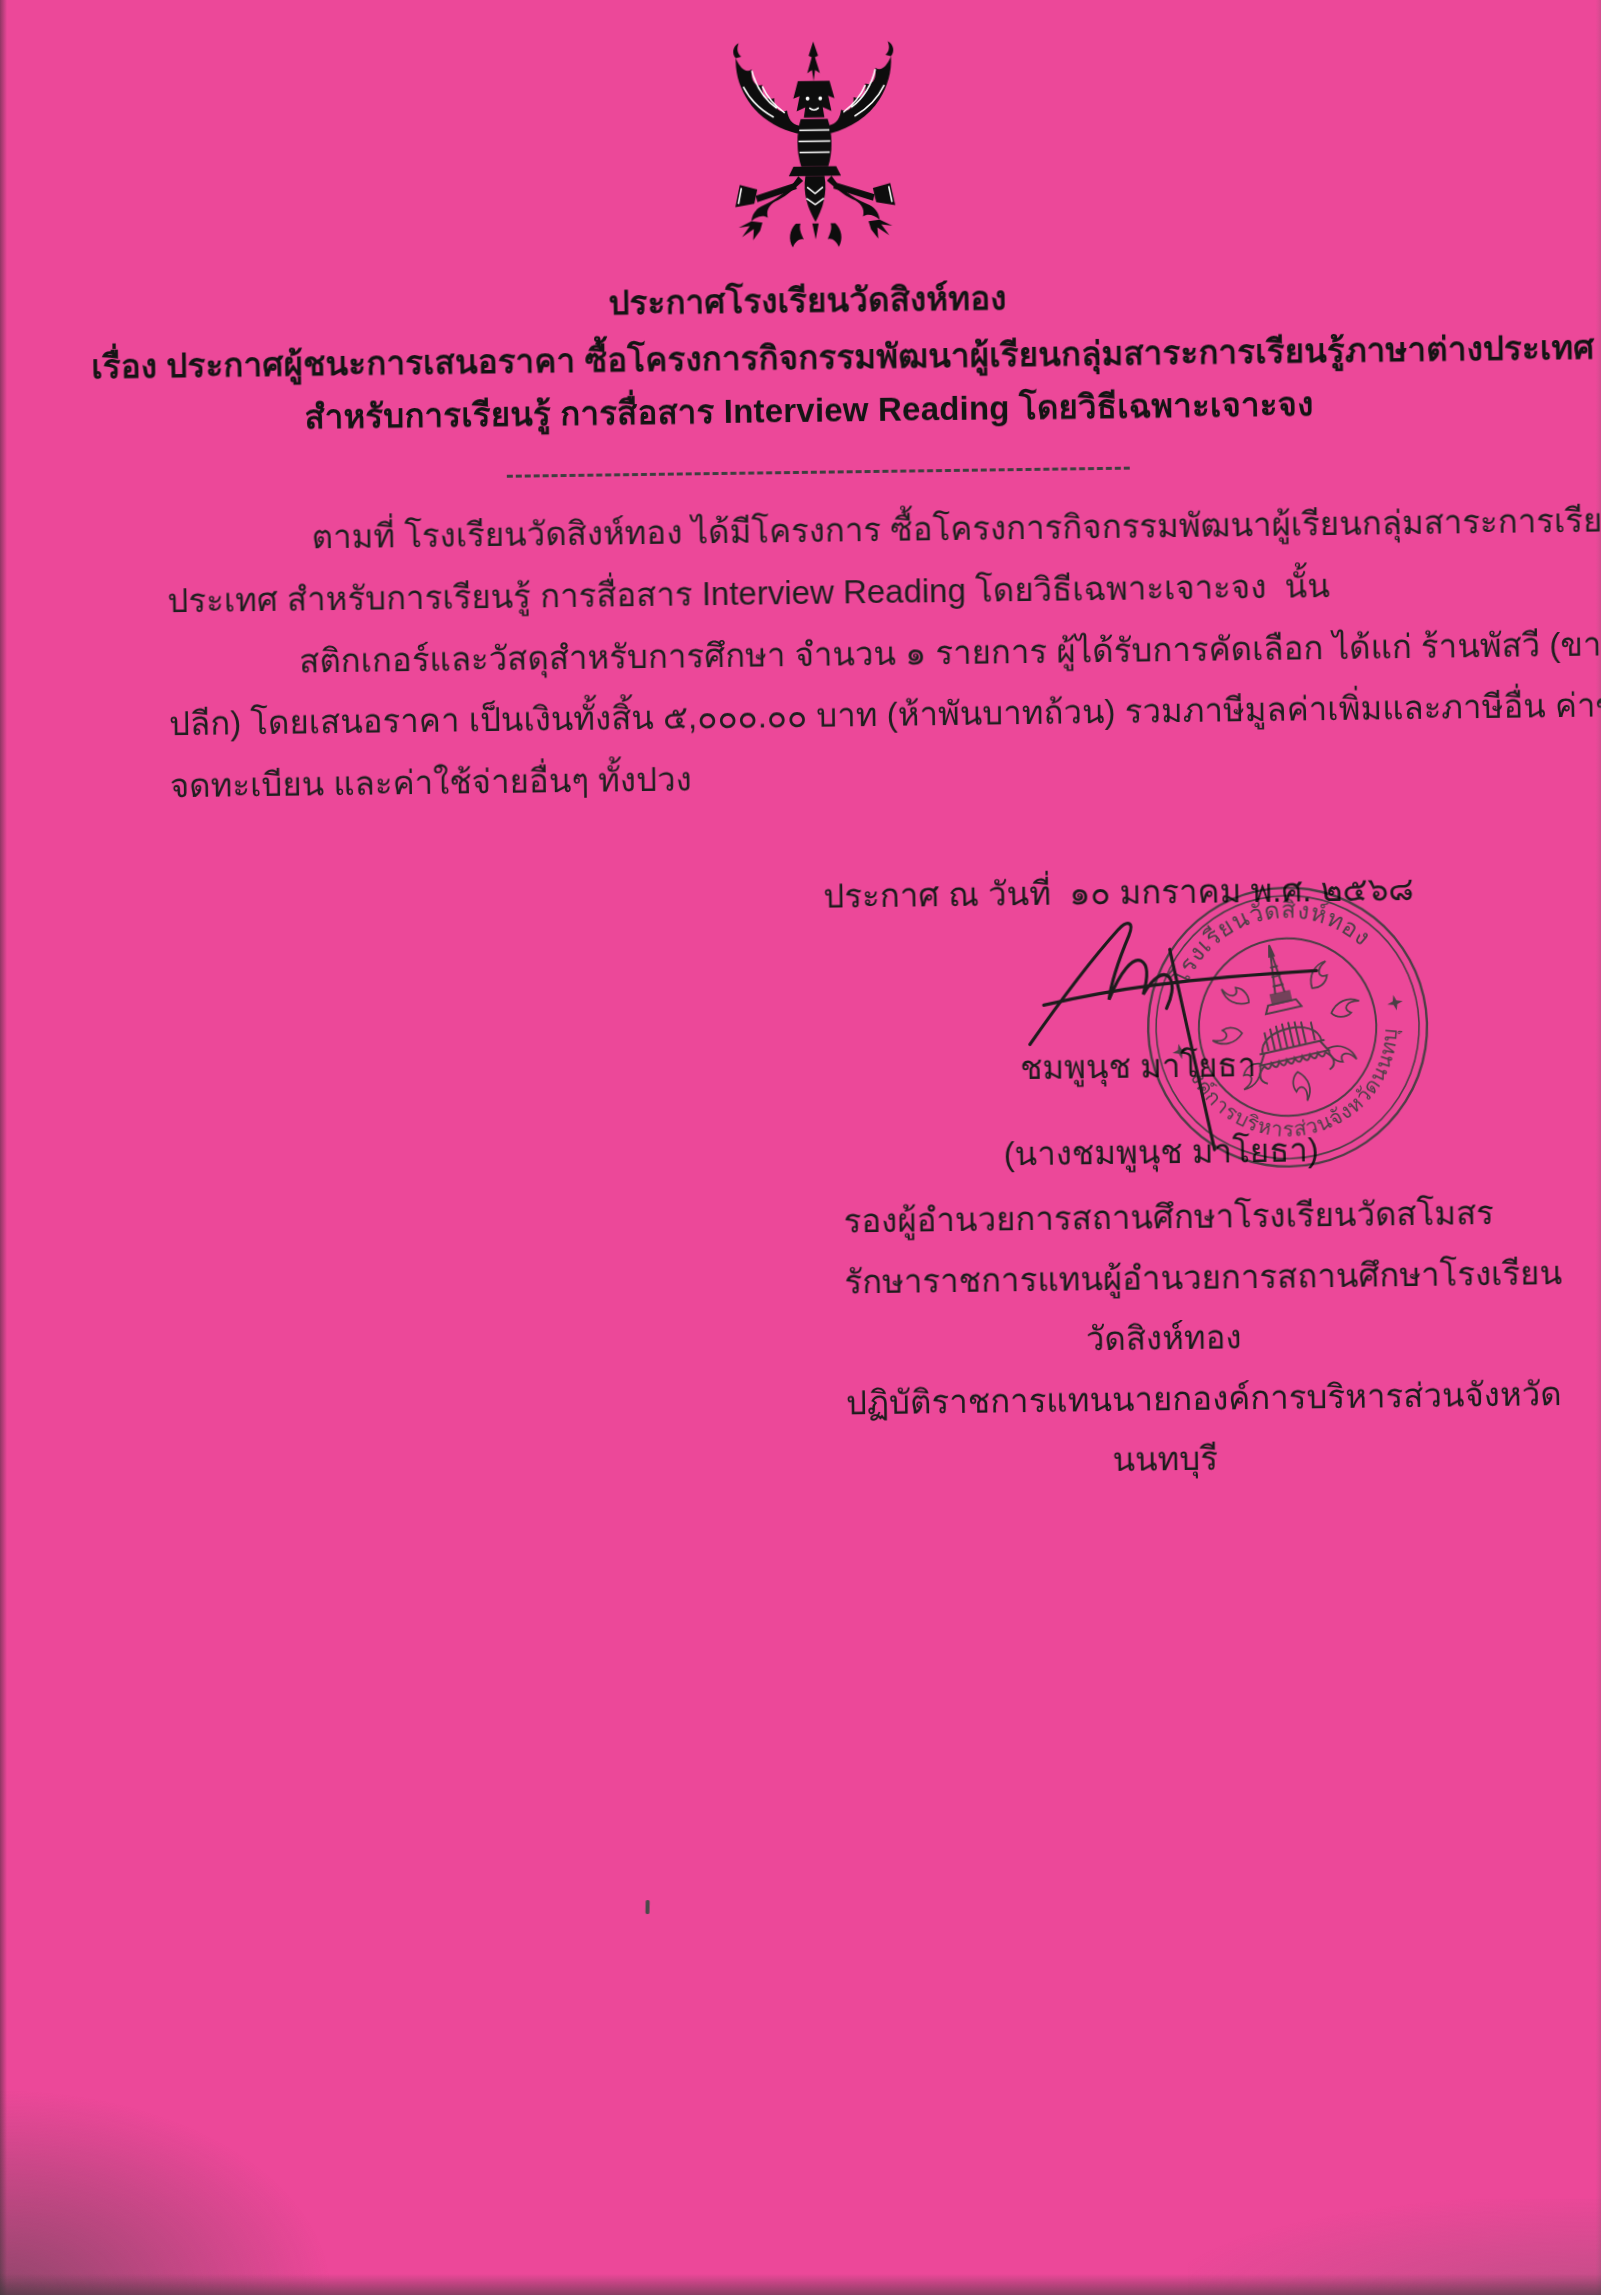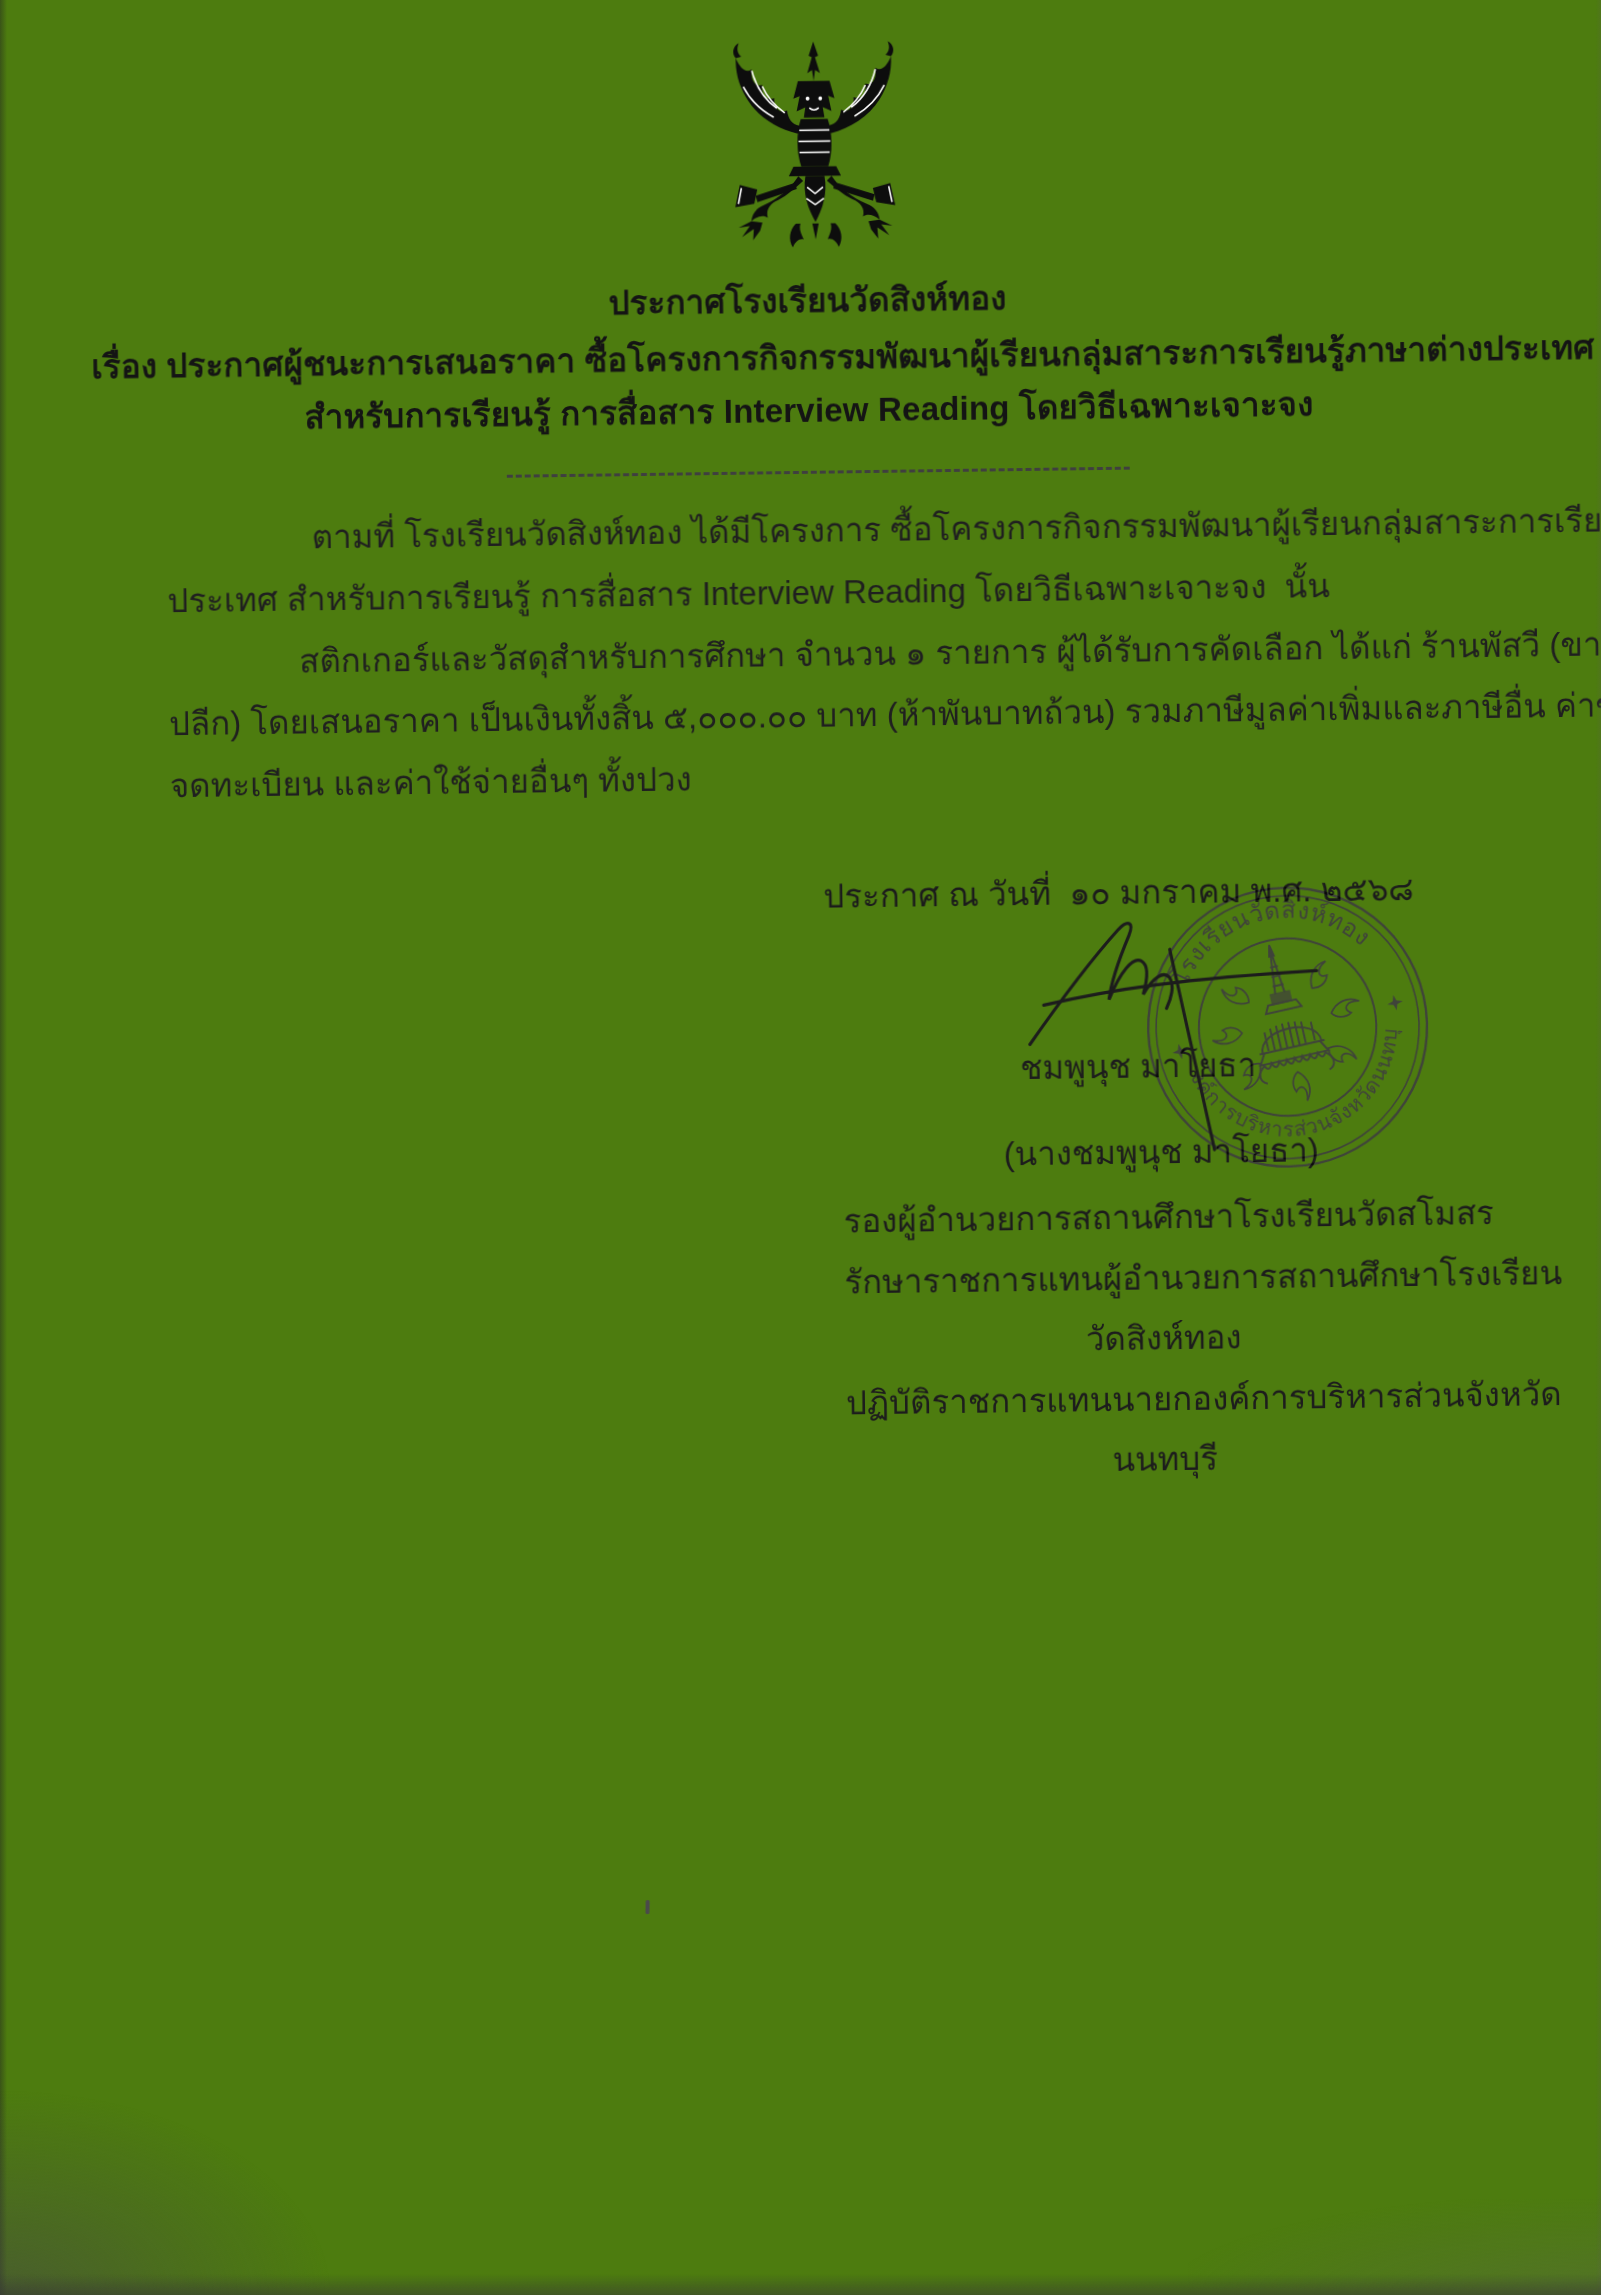--- a/index.html
+++ b/index.html
@@ -1,19 +1,19 @@
 <!DOCTYPE html>
 <html style="font-size:12.7px"><head>
 <meta charset="utf-8">
 <style>
   html,body{margin:0;padding:0;background:#e8e8e8;}
   .page{
     position:relative;
     width:1602px;height:2295px;
-    background:#4d7c0f;
+    background:#ec4899;
     overflow:hidden;
     font-family:"Liberation Sans","DejaVu Sans",sans-serif;
     color:#1d1d1d;
   }
   .abs{position:absolute;}
   .doc{
     position:absolute;left:0;top:0;width:1602px;height:2295px;
     transform:rotate(-0.75deg);
     transform-origin:797px 717px;
   }

